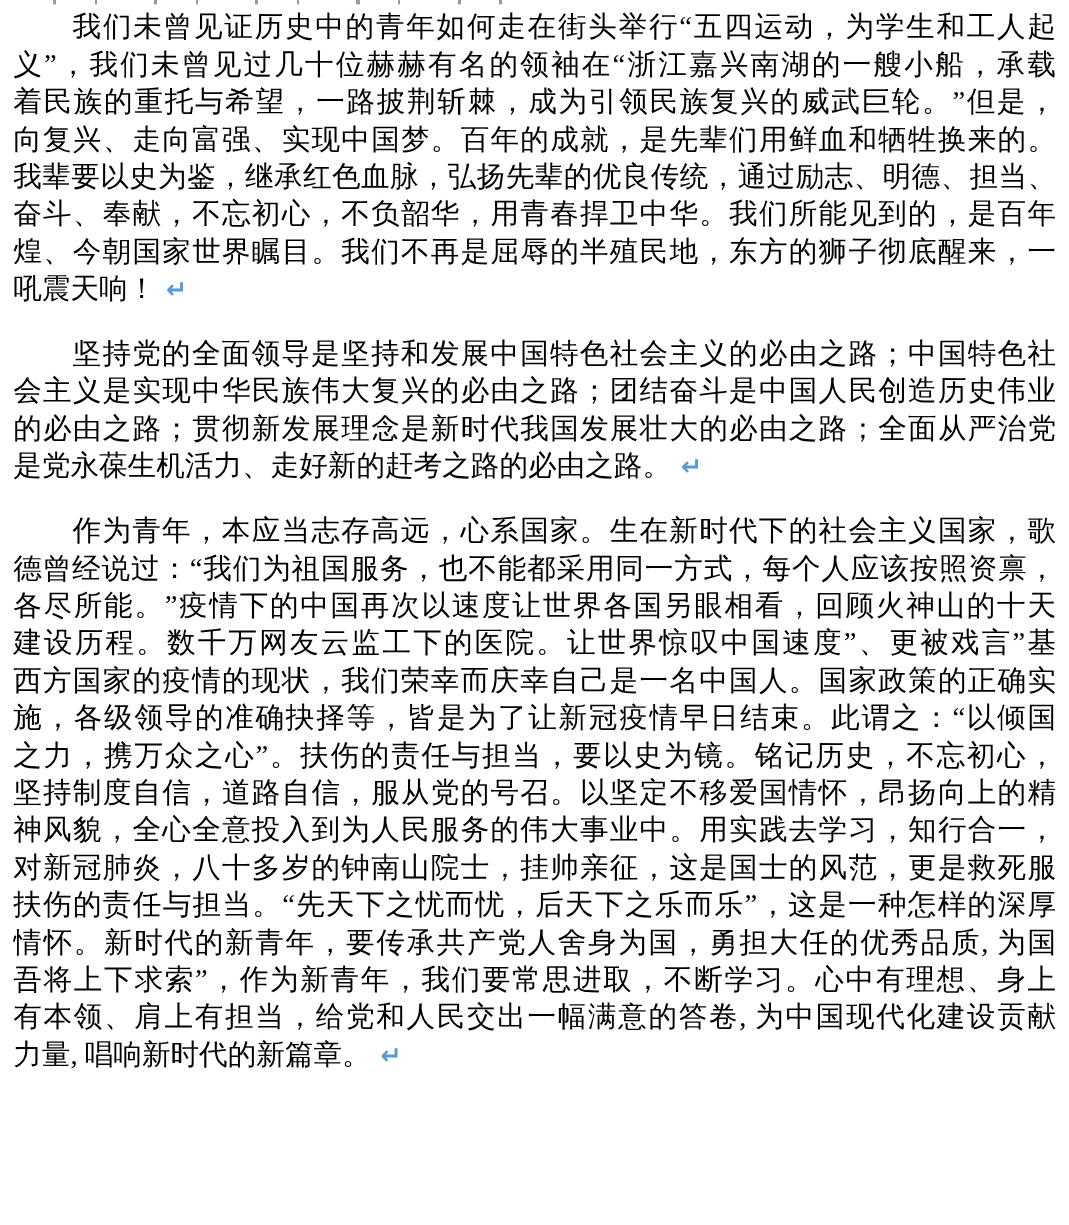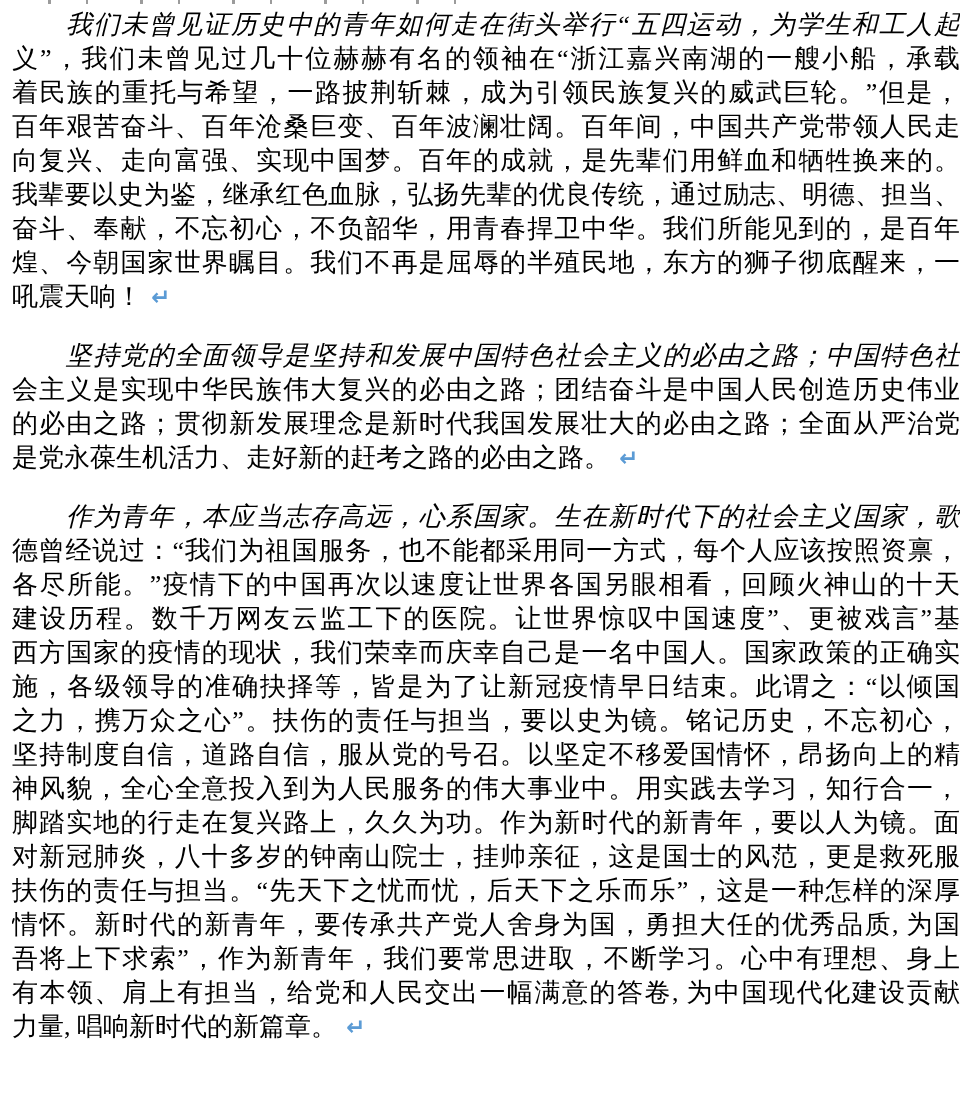--- a/index.html
+++ b/index.html
@@ -35,41 +35,40 @@
   .line {
     height: 34px;
     line-height: 34px;
     font-size: 26px;
     text-align: justify;
     text-align-last: justify;
     overflow: hidden;
     white-space: nowrap;
     letter-spacing: 0;
   }
-  .line.first { padding-left: 54px; font-style: italic; }
+  .line.first { padding-left: 54px; }
   .line.last  { text-align-last: left; white-space: normal; }
   .pmark {
     color: var(--pmark-color, #5B9BD5);
     font-family: "DejaVu Sans", sans-serif;
     font-size: 23px;
     margin-left: 9px;
     font-weight: bold;
   }
 </style>
 </head>
 <body>
 
 <div class="page">
   <div class="clipped-prev"></div>
   <div class="doc-body">
       <div class="paragraph">
         <div class="line first">我们未曾见证历史中的青年如何走在街头举行“五四运动，为学生和工人起</div>
         <div class="line">义”，我们未曾见过几十位赫赫有名的领袖在“浙江嘉兴南湖的一艘小船，承载</div>
         <div class="line">着民族的重托与希望，一路披荆斩棘，成为引领民族复兴的威武巨轮。”但是，</div>
-        <div class="line">百年艰苦奋斗、百年沧桑巨变、百年波澜壮阔。百年间，中国共产党带领人民走</div>
         <div class="line">向复兴、走向富强、实现中国梦。百年的成就，是先辈们用鲜血和牺牲换来的。</div>
         <div class="line">我辈要以史为鉴，继承红色血脉，弘扬先辈的优良传统，通过励志、明德、担当、</div>
         <div class="line">奋斗、奉献，不忘初心，不负韶华，用青春捍卫中华。我们所能见到的，是百年</div>
         <div class="line">煌、今朝国家世界瞩目。我们不再是屈辱的半殖民地，东方的狮子彻底醒来，一</div>
         <div class="line last">吼震天响！<span class="pmark">↵</span></div>
       </div>
       <div class="paragraph">
         <div class="line first">坚持党的全面领导是坚持和发展中国特色社会主义的必由之路；中国特色社</div>
         <div class="line">会主义是实现中华民族伟大复兴的必由之路；团结奋斗是中国人民创造历史伟业</div>
         <div class="line">的必由之路；贯彻新发展理念是新时代我国发展壮大的必由之路；全面从严治党</div>
@@ -78,21 +77,20 @@
       <div class="paragraph">
         <div class="line first">作为青年，本应当志存高远，心系国家。生在新时代下的社会主义国家，歌</div>
         <div class="line">德曾经说过：“我们为祖国服务，也不能都采用同一方式，每个人应该按照资禀，</div>
         <div class="line">各尽所能。”疫情下的中国再次以速度让世界各国另眼相看，回顾火神山的十天</div>
         <div class="line">建设历程。数千万网友云监工下的医院。让世界惊叹中国速度”、更被戏言”基</div>
         <div class="line">西方国家的疫情的现状，我们荣幸而庆幸自己是一名中国人。国家政策的正确实</div>
         <div class="line">施，各级领导的准确抉择等，皆是为了让新冠疫情早日结束。此谓之：“以倾国</div>
         <div class="line">之力，携万众之心”。扶伤的责任与担当，要以史为镜。铭记历史，不忘初心，</div>
         <div class="line">坚持制度自信，道路自信，服从党的号召。以坚定不移爱国情怀，昂扬向上的精</div>
         <div class="line">神风貌，全心全意投入到为人民服务的伟大事业中。用实践去学习，知行合一，</div>
-        <div class="line">脚踏实地的行走在复兴路上，久久为功。作为新时代的新青年，要以人为镜。面</div>
         <div class="line">对新冠肺炎，八十多岁的钟南山院士，挂帅亲征，这是国士的风范，更是救死服</div>
         <div class="line">扶伤的责任与担当。“先天下之忧而忧，后天下之乐而乐”，这是一种怎样的深厚</div>
         <div class="line">情怀。新时代的新青年，要传承共产党人舍身为国，勇担大任的优秀品质, 为国</div>
         <div class="line">吾将上下求索”，作为新青年，我们要常思进取，不断学习。心中有理想、身上</div>
         <div class="line">有本领、肩上有担当，给党和人民交出一幅满意的答卷, 为中国现代化建设贡献</div>
         <div class="line last">力量, 唱响新时代的新篇章。<span class="pmark">↵</span></div>
       </div>
     </div>
 </div>
 

